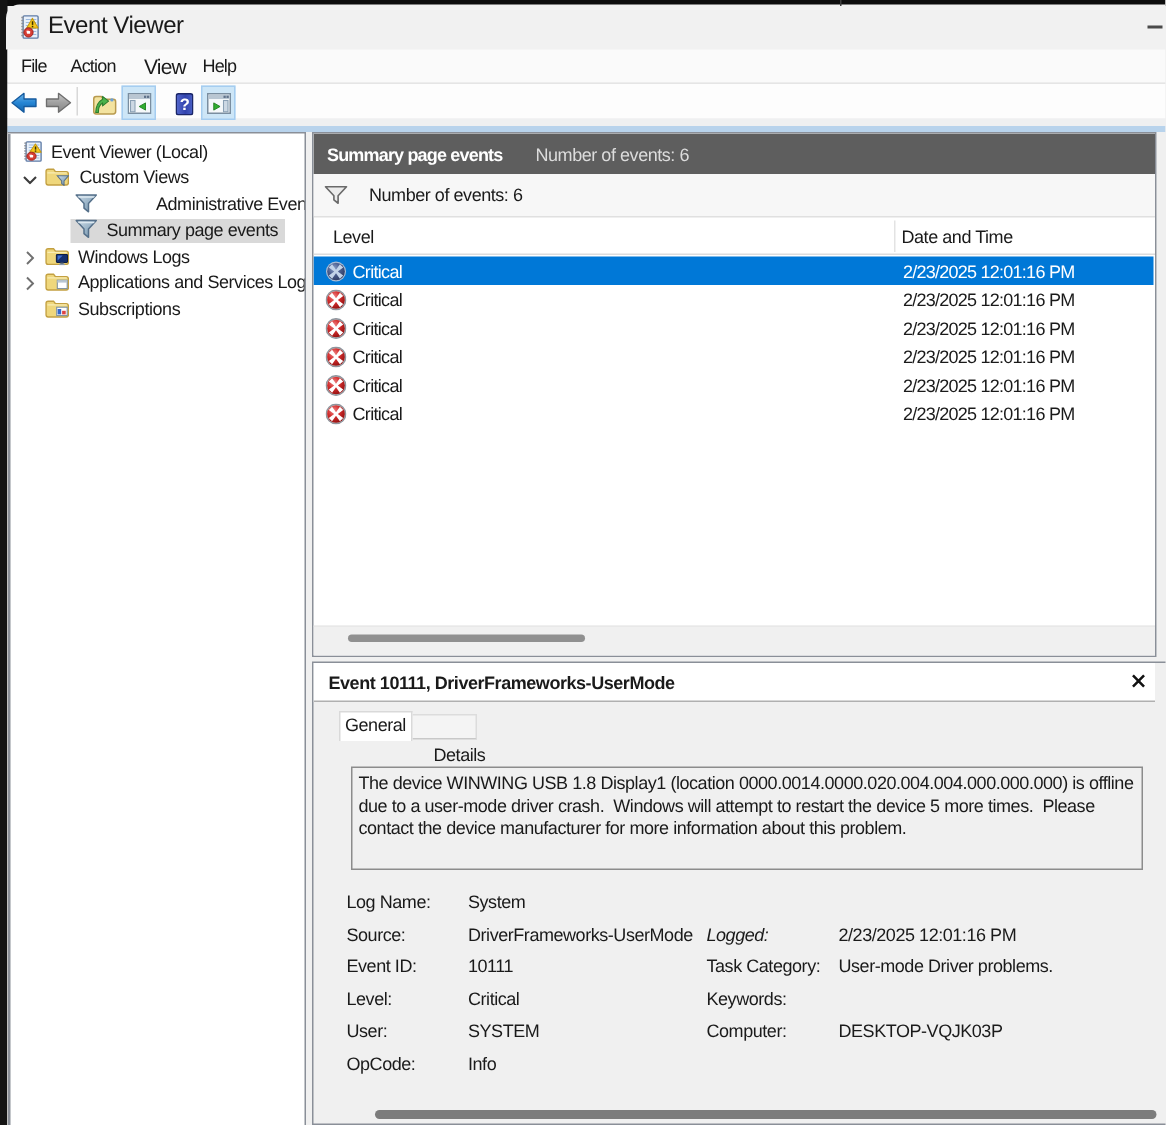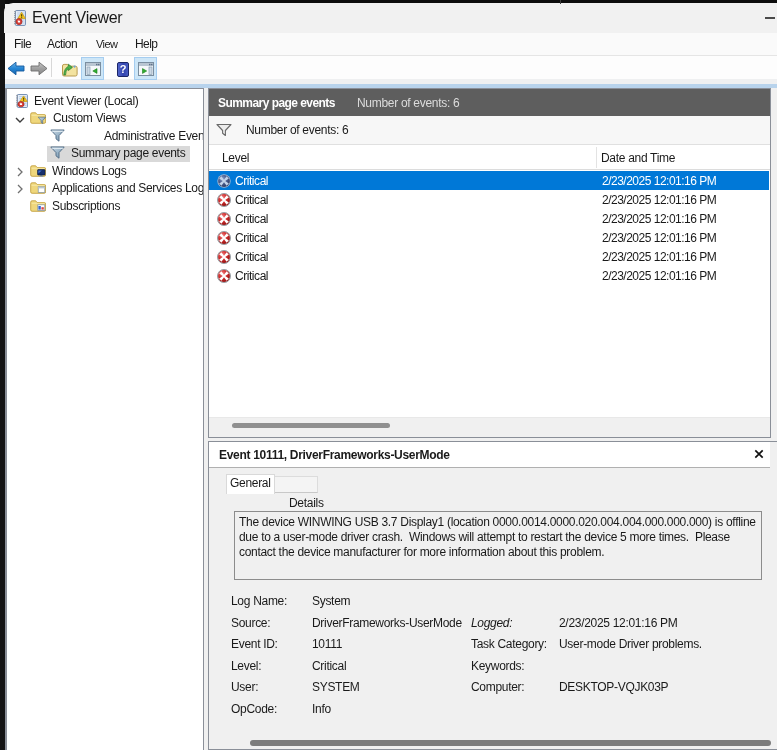--- a/index.html
+++ b/index.html
@@ -61,21 +61,21 @@
     </svg>
   </div>
 <div class="txt" style="left:32px;top:10px;height:15px;line-height:15px;font-size:16px;color:#191919;">Event Viewer</div>
 <div class="abs" style="left:765px;top:17px;width:10px;height:1.5px;background:#4a4a4a;"></div>
 <div class="abs" style="left:560px;top:0;width:1px;height:4px;background:#3c3c3c;"></div>
 
 <div class="abs" style="left:5px;top:33px;width:772px;height:22px;background:#fafafa;"></div>
 <div class="abs" style="left:5px;top:55px;width:772px;height:1px;background:#e5e5e5;"></div>
 <div class="txt" style="left:14px;top:38px;height:13px;line-height:13px;font-size:12px;letter-spacing:-0.55px;">File</div>
 <div class="txt" style="left:47px;top:38px;height:13px;line-height:13px;font-size:12px;letter-spacing:-0.55px;">Action</div>
-<div class="txt" style="left:96px;top:38px;height:13px;line-height:13px;font-size:11px;letter-spacing:-0.55px;">View</div>
+<div class="txt" style="left:96px;top:38px;height:13px;line-height:13px;font-size:14px;letter-spacing:-0.55px;">View</div>
 <div class="txt" style="left:135px;top:38px;height:13px;line-height:13px;font-size:12px;letter-spacing:-0.55px;">Help</div>
 
 <div class="abs" style="left:5px;top:56px;width:772px;height:23px;background:#fdfdfd;"></div>
 <div class="abs" style="left:5px;top:79px;width:772px;height:5px;background:#eff0f1;"></div>
 <div class="abs" id="arrow-back" style="left:7px;top:61px;">
     <svg style="display:block" width="18" height="15" viewBox="0 0 18 15">
       <defs>
         <radialGradient id="redg" cx="38%" cy="32%" r="75%">
           <stop offset="0" stop-color="#f08a8a"></stop>
           <stop offset="0.45" stop-color="#d42f2f"></stop>
@@ -867,21 +867,21 @@
         <path d="M1.3 1.3 L8.7 8.7 M8.7 1.3 L1.3 8.7" stroke="#111111" stroke-width="1.7"></path>
       </svg>
     </div>
 
   <div class="abs" style="left:65px;top:34px;width:44px;height:17px;background:#f4f4f4;border:1px solid #dcdcdc;border-bottom:1px solid #c8c8c8;box-sizing:border-box;"></div>
   <div class="abs" style="left:17px;top:32px;width:49px;height:20px;background:#ffffff;border:1px solid #d9d9d9;border-bottom:none;box-sizing:border-box;"></div>
   <div class="txt" style="left:21px;top:35px;height:13px;line-height:13px;font-size:12px;">General</div>
   <div class="txt" style="left:80px;top:35px;height:13px;line-height:13px;font-size:12px;margin-top:20px;">Details</div>
 
   <div class="abs" style="left:25px;top:69px;width:528px;height:69px;border:1px solid #8c8c8c;box-sizing:border-box;"></div>
-  <div class="txt" style="left:30px;top:73px;font-size:12px;line-height:15px;white-space:pre;">The device WINWING USB 3.7 Display1 (location 0000.0014.0000.020.004.004.000.000.000) is offline
+  <div class="txt" style="left:30px;top:73px;font-size:12px;line-height:15px;white-space:pre;">The device WINWING USB 1.8 Display1 (location 0000.0014.0000.020.004.004.000.000.000) is offline
 due to a user-mode driver crash.  Windows will attempt to restart the device 5 more times.  Please
 contact the device manufacturer for more information about this problem.</div>
 
   <div class="txt" style="left:22px;top:152px;font-size:12px;">Log Name:</div>
     <div class="txt" style="left:103px;top:152px;font-size:12px;">System</div>
   <div class="txt" style="left:22px;top:174px;font-size:12px;">Source:</div>
     <div class="txt" style="left:103px;top:174px;width:153px;overflow:hidden;font-size:12px;">DriverFrameworks-UserMode</div>
   <div class="txt" style="left:22px;top:195px;font-size:12px;">Event ID:</div>
     <div class="txt" style="left:103px;top:195px;font-size:12px;">10111</div>
   <div class="txt" style="left:22px;top:217px;font-size:12px;">Level:</div>

